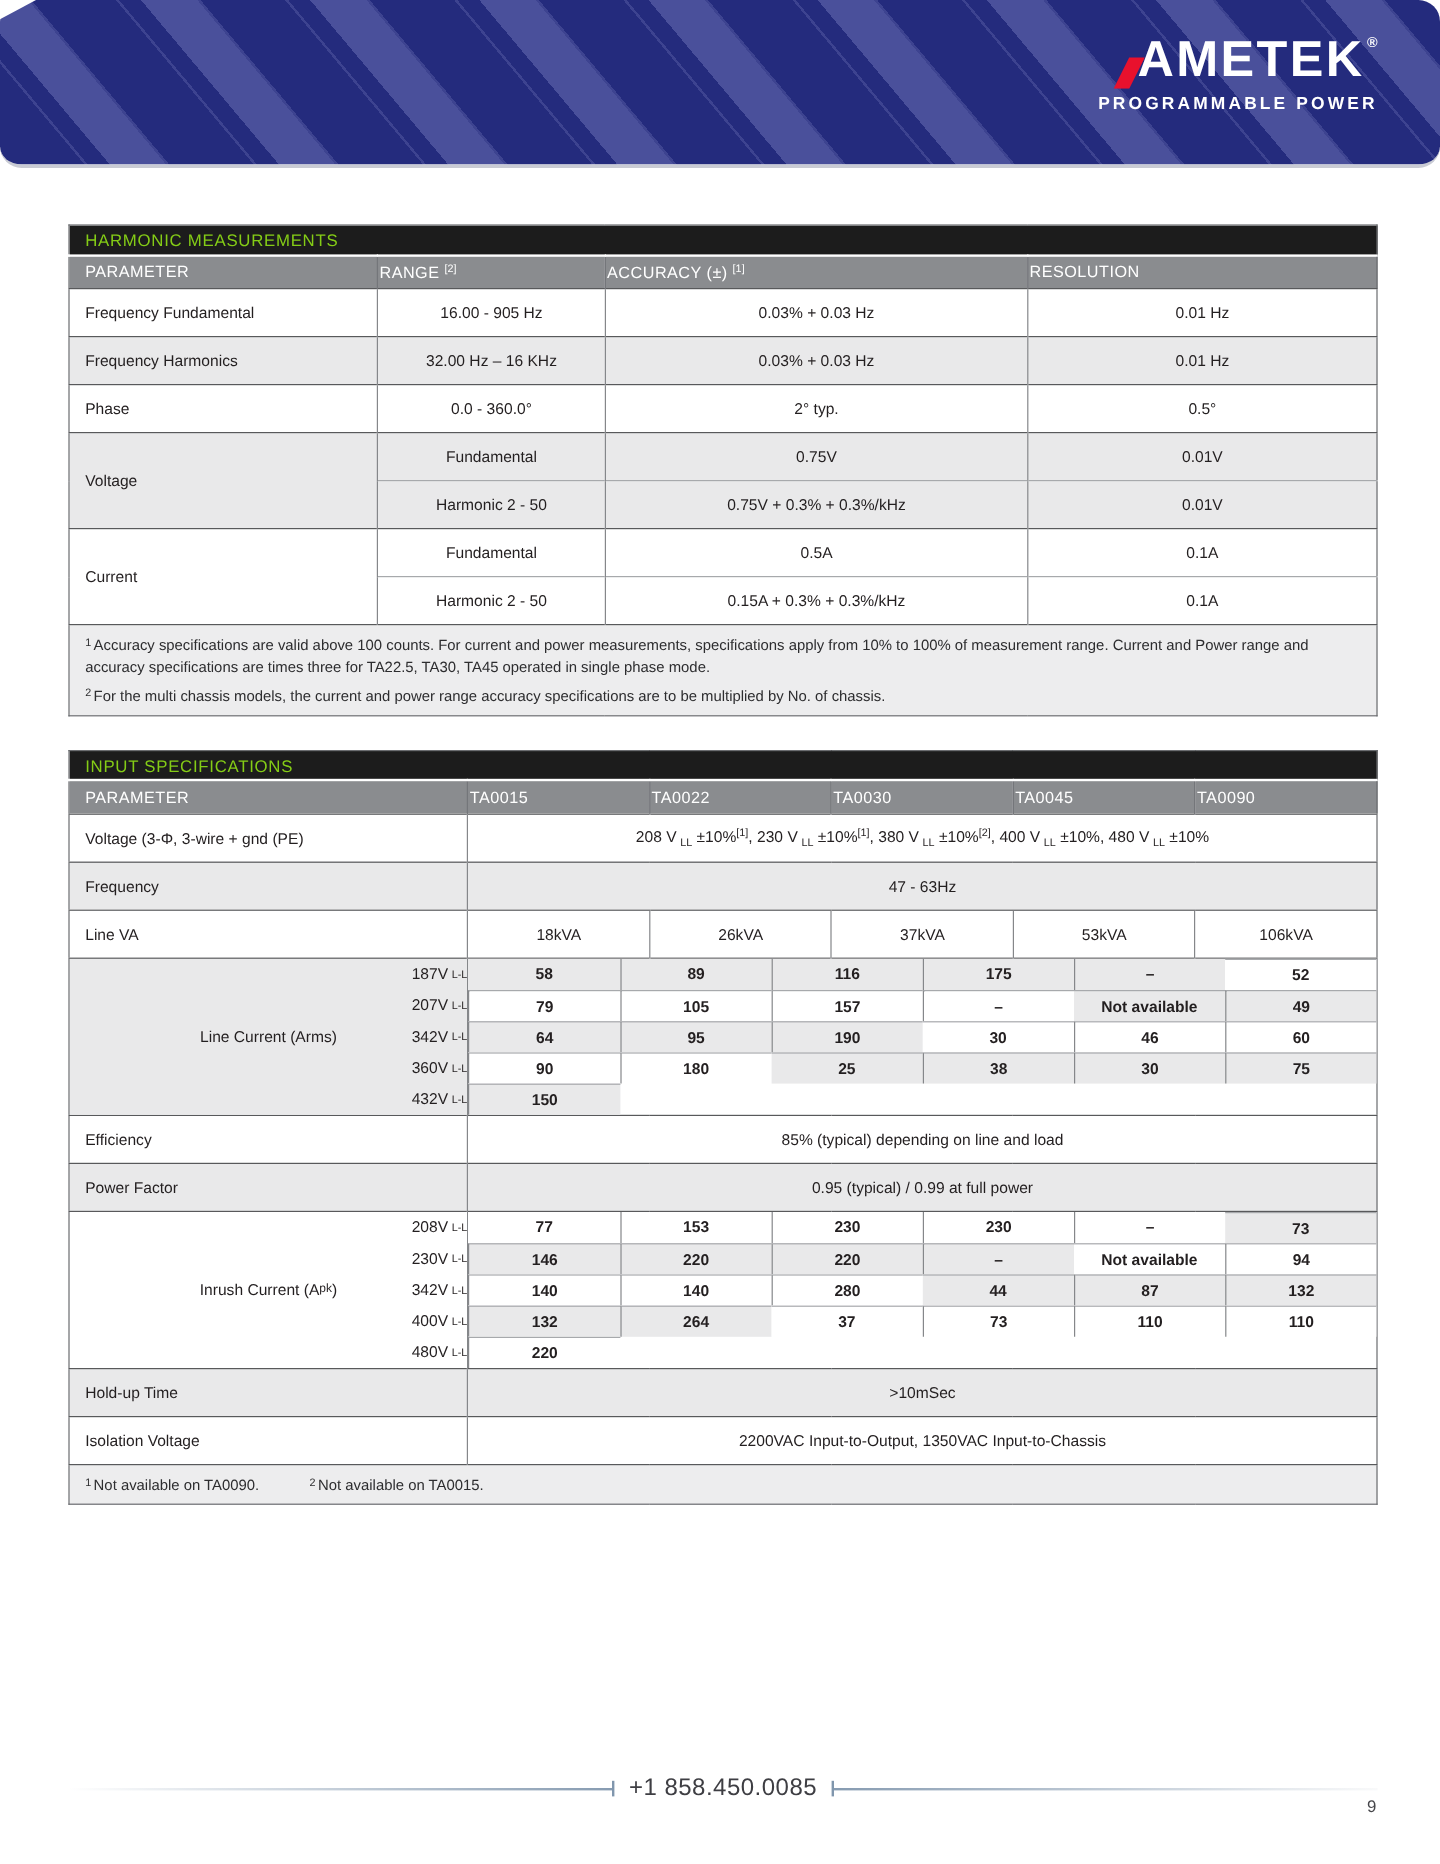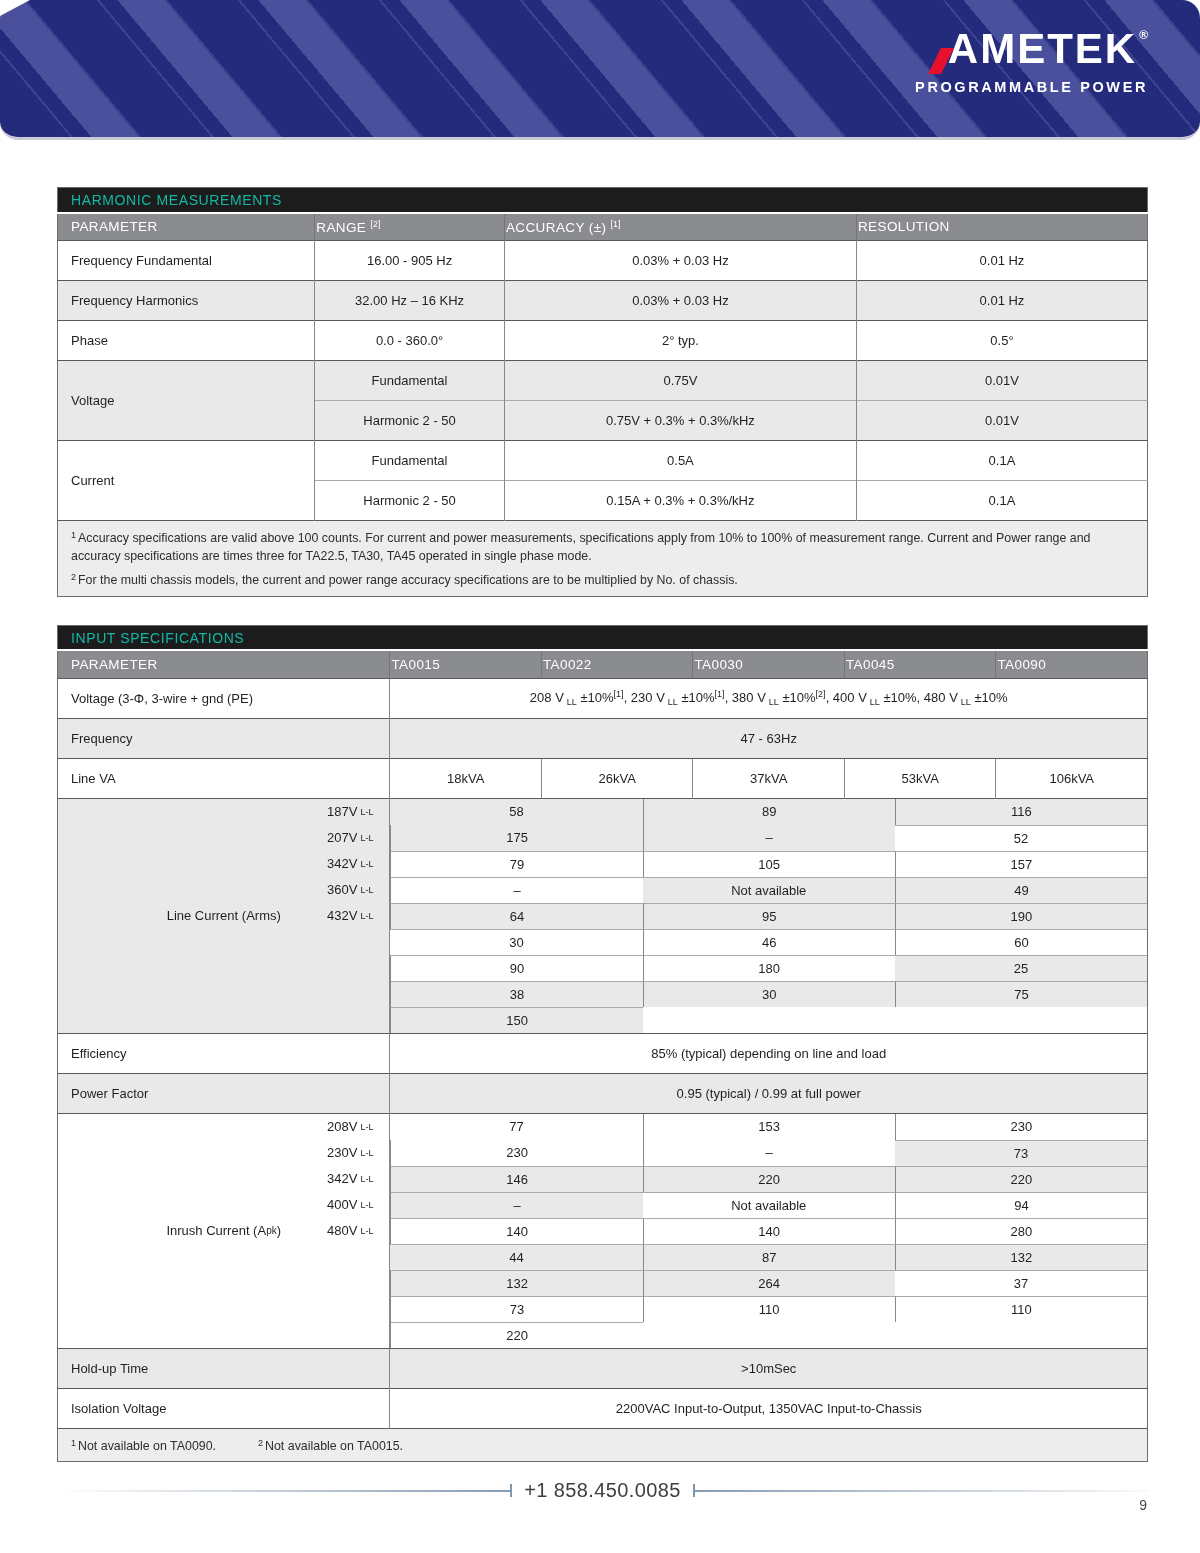--- a/index.html
+++ b/index.html
@@ -45,21 +45,21 @@
   table.spec {
     width:100%; border-collapse:collapse; table-layout:fixed;
     font-size:13px; color:#231f20;
     border:1px solid #6b6d70;
   }
   table.spec td, table.spec th { box-sizing:border-box; }
   .t1 { margin-top:47px; }
   .t2 { margin-top:28px; }
 
   .title-bar td {
-    background:#1c1c1c; color:#14b8a6; font-size:14px; letter-spacing:0.6px;
+    background:#1c1c1c; color:#84cc16; font-size:14px; letter-spacing:0.6px;
     height:25px; padding:0 0 0 13px; text-align:left; font-weight:400;
     border-bottom:2px solid #ffffff;
   }
   tr.head th {
     background:#8a8c8f; color:#ffffff; font-weight:400; font-size:13.5px;
     letter-spacing:0.4px; height:28px; text-align:left;
     border-left:1px solid #74767a;
   }
   tr.head th:first-child { text-align:left; padding-left:13px; border-left:none; }
   .sup { font-size:9px; vertical-align:5px; letter-spacing:0; }
@@ -79,23 +79,23 @@
   .fnote-line { margin-bottom:6px; }
   .fnote-line:last-child { margin-bottom:0; }
   .fsup { font-size:9px; vertical-align:4px; margin-right:2px; }
   .fgap { display:inline-block; width:42px; }
 
   
   td.section-param { position:relative; padding:0; border-top:1px solid #58595b; border-left:none; }
   .sp-label { position:absolute; top:0; left:0; right:0; bottom:0;
     display:flex; align-items:center; justify-content:center; }
   .sp-volts { position:absolute; top:0; right:0; width:88px; }
-  .sp-volt { height:26px; display:flex; align-items:center; justify-content:flex-end; padding-right:16px; }
+  .sp-volt { height:26px; display:flex; align-items:center; justify-content:flex-end; padding-right:0; }
   td.section-values { padding:0; border-top:1px solid #58595b; border-left:1px solid #85878a; vertical-align:top; }
-  .igrid { display:grid; grid-template-columns:repeat(3,1fr); grid-auto-rows:26px; }
+  .igrid { display:grid; grid-template-columns:repeat(6,1fr); grid-auto-rows:26px;font-weight:bold; }
   .igrid .cell {
     display:flex; align-items:center; justify-content:center;
     border-left:1px solid #85878a; border-top:1px solid #a7a9ac; overflow:hidden;
   }
   .igrid .cell.c0 { border-left:none; }
   .igrid .cell.r0 { border-top:none; }
 
   
   .footer { position:absolute; left:57px; right:52px; top:1479px;
     display:flex; align-items:center; }

